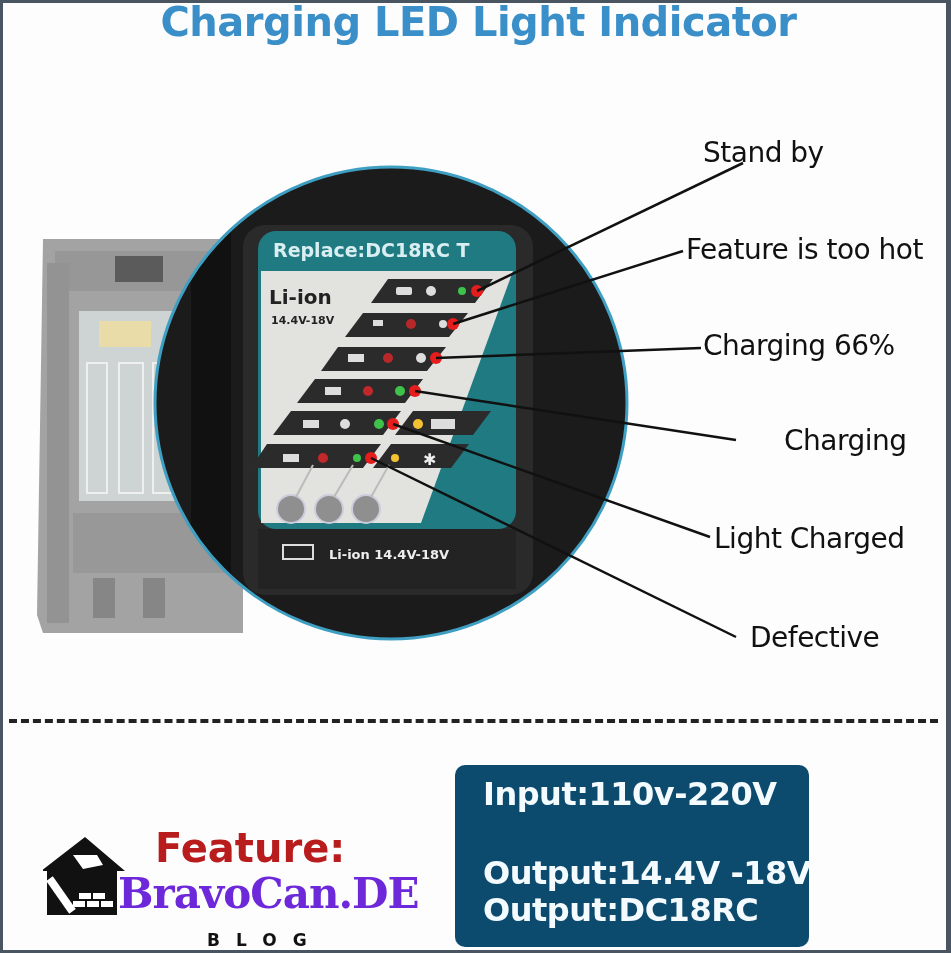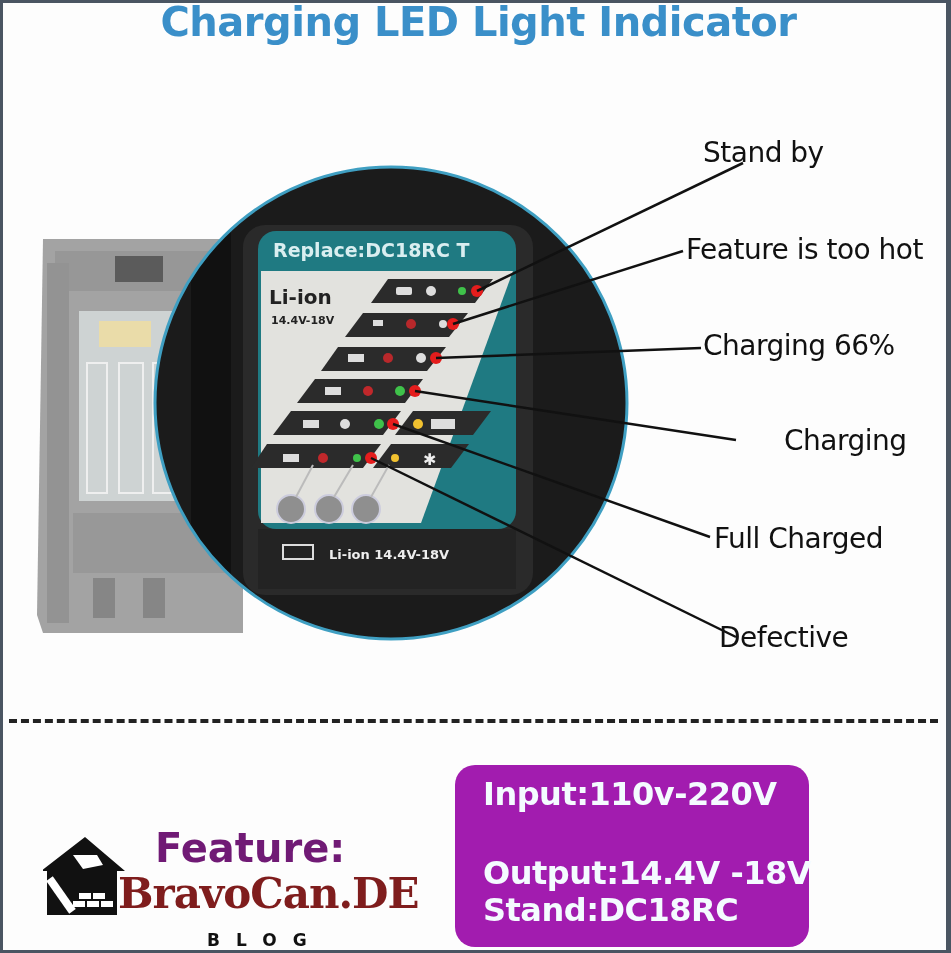--- a/index.html
+++ b/index.html
@@ -2,24 +2,24 @@
 <html><head>
 <meta charset="utf-8">
 <style>
   html,body{margin:0;padding:0;}
   body{width:951px;height:953px;position:relative;overflow:hidden;background:#4a5562;font-family:"Liberation Sans",sans-serif;}
   .frame{position:absolute;left:3px;top:3px;width:943px;height:947px;background:#fdfdfd;overflow:hidden;}
   .title{position:absolute;left:0;width:951px;top:-4px;text-align:center;font-family:"DejaVu Sans",sans-serif;font-weight:bold;font-size:40px;color:#3a8fc9;letter-spacing:-0.5px;}
   .callout{position:absolute;font-family:"DejaVu Sans",sans-serif;font-size:28px;color:#111;white-space:nowrap;letter-spacing:-0.5px;}
   svg.main{position:absolute;left:0;top:0;}
   .divider{position:absolute;left:6px;right:8px;top:716px;border-top:4px dashed #222;}
-  .feature{position:absolute;left:152px;top:822px;font-family:"DejaVu Sans",sans-serif;font-weight:bold;font-size:40px;color:#701a75;}
-  .spec{position:absolute;left:452px;top:762px;width:354px;height:182px;background:#a21caf;border-radius:20px;}
+  .feature{position:absolute;left:152px;top:822px;font-family:"DejaVu Sans",sans-serif;font-weight:bold;font-size:40px;color:#b91c1c;}
+  .spec{position:absolute;left:452px;top:762px;width:354px;height:182px;background:#0c4a6e;border-radius:10px;}
   .spec div{position:absolute;left:28px;font-family:"DejaVu Sans",sans-serif;font-weight:bold;font-size:32px;color:#f4fbff;white-space:nowrap;letter-spacing:-0.5px;}
-  .logo-text{position:absolute;left:115px;top:866px;font-family:"DejaVu Serif",serif;font-weight:bold;font-size:42px;color:#7f1d1d;letter-spacing:-1px;}
+  .logo-text{position:absolute;left:115px;top:866px;font-family:"DejaVu Serif",serif;font-weight:bold;font-size:42px;color:#6d28d9;letter-spacing:-1px;}
   .logo-sub{position:absolute;left:160px;top:927px;font-family:"DejaVu Sans",sans-serif;font-weight:bold;font-size:17px;color:#111;letter-spacing:16px;margin-left:44px;}
   .lcd-text{font-family:"DejaVu Sans",sans-serif;font-weight:bold;}
 </style>
 </head>
 <body>
 
 <div class="frame">
 
   <div class="title">Charging LED Light Indicator</div>
 
@@ -125,31 +125,31 @@
       <line x1="412" y1="388" x2="733" y2="437"></line>
       <line x1="390" y1="421" x2="707" y2="534"></line>
       <line x1="368" y1="455" x2="733" y2="634"></line>
     </g>
   </svg>
 
   <div class="callout" style="left:700px;top:133px;">Stand by</div>
   <div class="callout" style="left:683px;top:230px;">Feature is too hot</div>
   <div class="callout" style="left:700px;top:326px;">Charging 66%</div>
   <div class="callout" style="left:738px;top:421px;margin-left:43px;">Charging</div>
-  <div class="callout" style="left:711px;top:519px;">Full Charged</div>
-  <div class="callout" style="left:716px;top:618px;">Defective</div>
+  <div class="callout" style="left:711px;top:519px;">Light Charged</div>
+  <div class="callout" style="left:747px;top:618px;">Defective</div>
 
   <div class="divider"></div>
 
   <div class="feature">Feature:</div>
 
   <div class="spec">
     <div style="top:10px;">Input:110v-220V</div>
     <div style="top:68px;margin-top:21px;">Output:14.4V -18V</div>
-    <div style="top:126px;">Stand:DC18RC</div>
+    <div style="top:126px;">Output:DC18RC</div>
   </div>
 
   <svg style="position:absolute;left:40px;top:832px;" width="84" height="82" viewBox="0 0 84 82">
     <path d="M42 2 L82 36 L74 36 L74 80 L4 80 L4 36 L-2 36 Z" fill="#111"></path>
     <rect x="14" y="40" width="8" height="40" fill="#fff" transform="rotate(-35 18 60)"></rect>
     <path d="M30 20 L54 20 L60 30 L40 34 Z" fill="#fff"></path>
     <g fill="#fff">
       <rect x="36" y="58" width="12" height="6"></rect>
         <rect x="50" y="58" width="12" height="6"></rect>
       <rect x="30" y="66" width="12" height="6"></rect>

